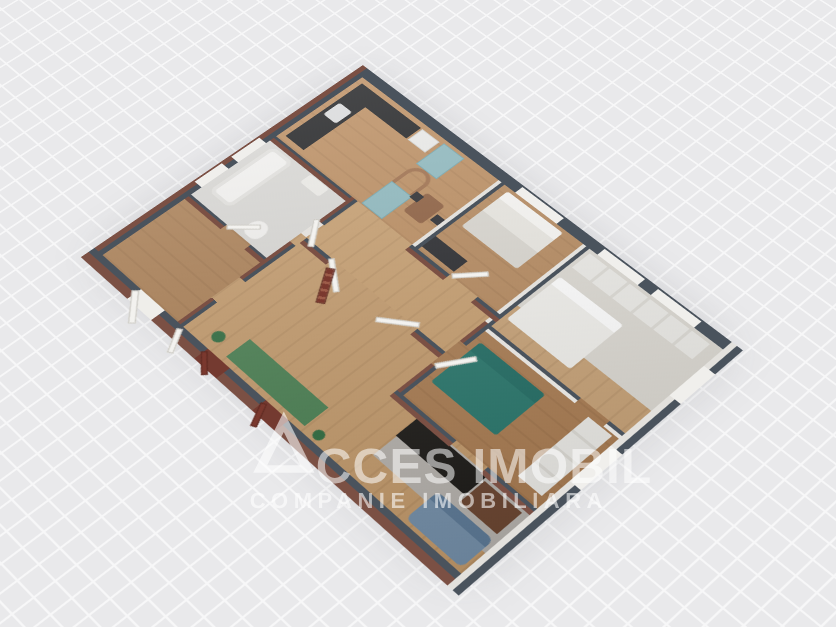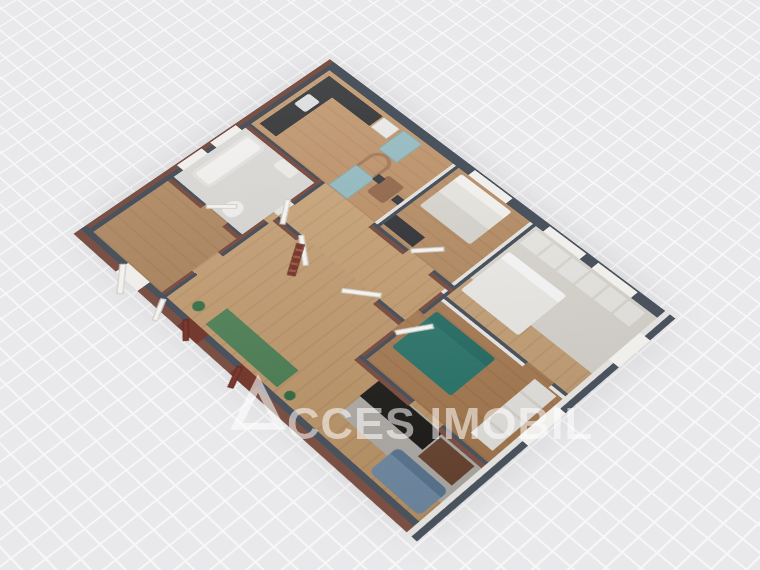--- a/index.html
+++ b/index.html
@@ -168,15 +168,16 @@
       <div class="louver" style="left:162px;top:186px;width:42px;height:9px;transform-origin:left top;transform:rotate(56deg)"></div>
 
     </div>
   </div>
 
   <div class="watermark">
     <svg class="wm-logo" viewBox="0 0 100 100" aria-hidden="true">
       <path d="M50 2 L98 98 L2 98 Z M50 34 L76 86 L24 86 Z" fill="#ffffff" fill-rule="evenodd"></path>
     </svg>
     <div class="wm-title">CCES IMOBIL</div>
+    <div class="wm-sub">COMPANIE IMOBILIARA</div>
   </div>
 
 </div>
 
 </body></html>

